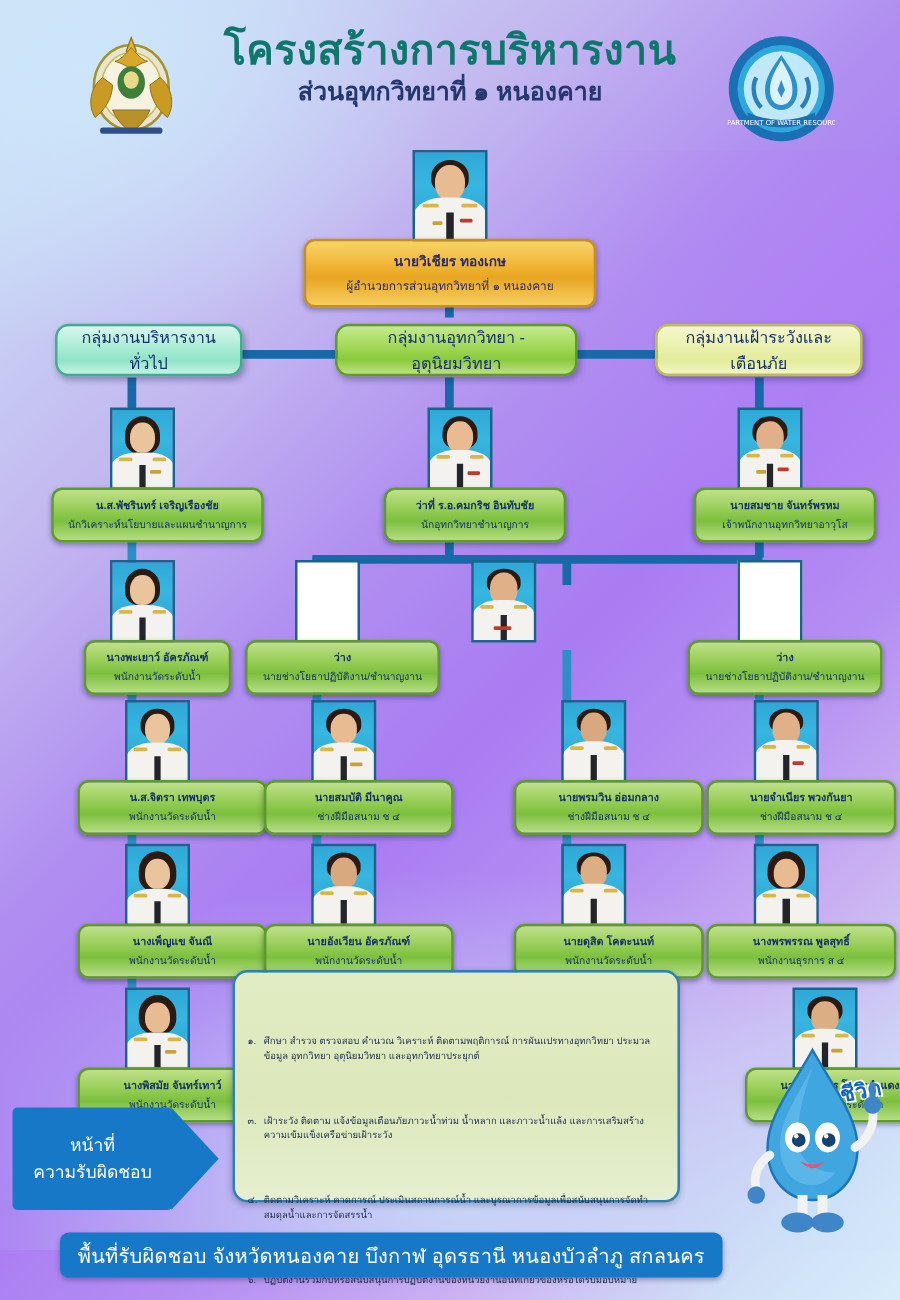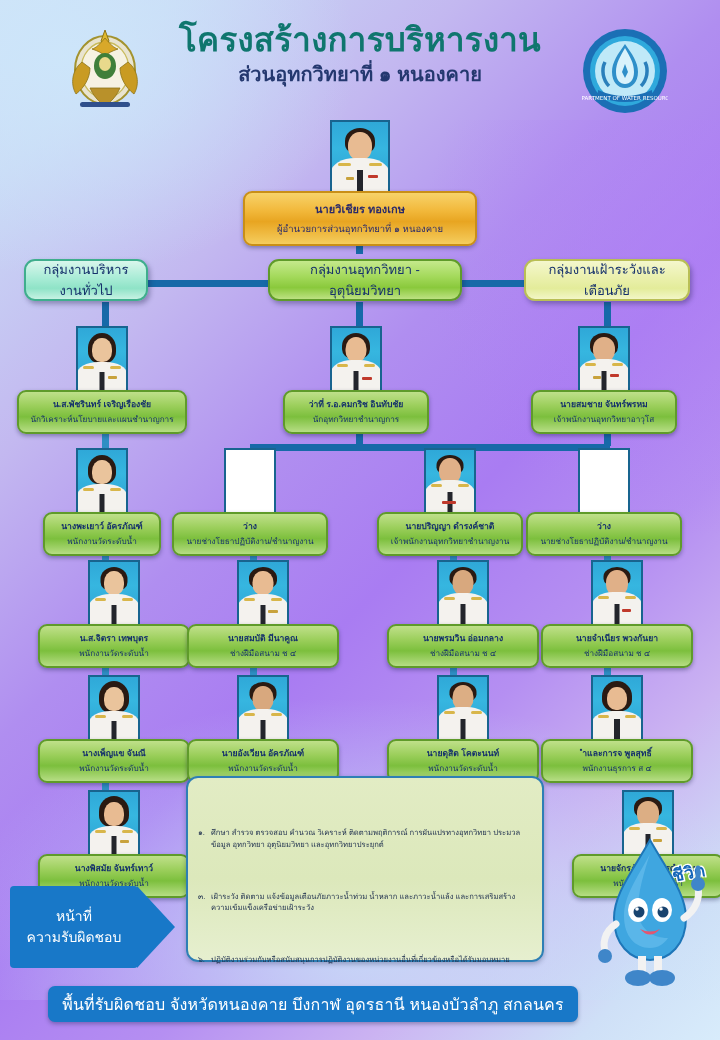--- a/index.html
+++ b/index.html
@@ -109,20 +109,21 @@
 
   .plate-gold {
     background: linear-gradient(180deg,#f7d36a 0%, #f2b93c 34%, #e8a521 56%, #f5cd5e 100%);
     border: 2px solid #c98f17;
     color: #2a2a6a;
   }
   .plate-green {
     background: linear-gradient(180deg,#bfe08a 0%, #9ccf5c 34%, #7cbf3d 62%, #b6dd84 100%);
     border: 2px solid #5f9b2a;
     color: #14306b;
+    margin-left: 24px;
   }
 
   .plate .n1 { display: block; font-weight: bold; }
   .plate .n2 { display: block; }
 
   
   .director { position: absolute; left: 50%; transform: translateX(-50%); top: 120px; }
   .director .photo { width: 60px; height: 74px; margin: 0 auto; }
   .director .plate { width: 234px; padding: 7px 6px 8px; margin-top: -3px; }
   .director .n1 { font-size: 11px; }
@@ -294,21 +295,21 @@
     <div class="epaulet" style="right:6px; bottom:26px; width:13px;"></div>
     <div class="badge-bit" style="left:14px; bottom:12px; width:8px; background:#c8a23c;"></div>
     <div class="badge-bit" style="right:10px; bottom:14px; width:10px; background:#c0392b;"></div>
   </div>
   <div class="plate plate-gold">
     <span class="n1">นายวิเชียร  ทองเกษ</span>
     <span class="n2">ผู้อำนวยการส่วนอุทกวิทยาที่ ๑ หนองคาย</span>
   </div>
 </div>
 
-<div class="dept mint" style="left:24px; top:259px; width:124px;">
+<div class="dept mint" style="left:44px; top:259px; width:150px;">
   <span>กลุ่มงานบริหารงานทั่วไป</span>
 </div>
 <div class="dept lime" style="left:268px; top:259px; width:194px;">
   <span>กลุ่มงานอุทกวิทยา - อุตุนิยมวิทยา</span>
 </div>
 <div class="dept cream" style="left:524px; top:259px; width:166px;">
   <span>กลุ่มงานเฝ้าระวังและเตือนภัย</span>
 </div>
 
 <div class="card w170" style="left:17px; top:326px;">
@@ -386,24 +387,20 @@
 <div class="card w146" style="left:377px; top:448px;">
   <div class="photo">
     <div class="hair" style="top:5px; width:27px; height:20px;"></div>
     <div class="face" style="top:8px; width:22px; height:26px; background:#e0b088;"></div>
     <div class="torso" style="width:50px; height:32px;"></div>
     <div class="tie" style="width:5px; height:20px;"></div>
     <div class="epaulet" style="left:5px; bottom:25px; width:11px;"></div>
     <div class="epaulet" style="right:5px; bottom:25px; width:11px;"></div>
     <div class="badge-bit" style="left:16px; bottom:8px; width:14px; background:#c0392b;"></div>
   </div>
-  <div class="plate plate-green">
-    <span class="n1">นายปริญญา  ดำรงค์ชาติ</span>
-    <span class="n2">เจ้าพนักงานอุทกวิทยาชำนาญงาน</span>
-  </div>
 </div>
 
 <div class="card w156" style="left:526px; top:448px;">
   <div class="photo blank"></div>
   <div class="plate plate-green">
     <span class="n1">ว่าง</span>
     <span class="n2">นายช่างโยธาปฏิบัติงาน/ชำนาญงาน</span>
   </div>
 </div>
 
@@ -517,21 +514,21 @@
 <div class="card w128" style="left:541px; top:675px;">
   <div class="photo">
     <div class="hair" style="top:4px; width:30px; height:30px;"></div>
     <div class="face" style="top:10px; width:20px; height:23px; background:#e8bb92;"></div>
     <div class="torso" style="width:50px; height:28px;"></div>
     <div class="tie" style="width:6px; height:20px;"></div>
     <div class="epaulet" style="left:5px; bottom:21px; width:11px;"></div>
     <div class="epaulet" style="right:5px; bottom:21px; width:11px;"></div>
   </div>
   <div class="plate plate-green">
-    <span class="n1">ำและการจ  พูลสุทธิ์</span>
+    <span class="n1">นางพรพรรณ  พูลสุทธิ์</span>
     <span class="n2">พนักงานธุรการ ส ๔</span>
   </div>
 </div>
 
 <div class="card w128" style="left:38px; top:790px;">
   <div class="photo">
     <div class="hair" style="top:4px; width:30px; height:31px;"></div>
     <div class="face" style="top:10px; width:20px; height:24px; background:#e8bb92;"></div>
     <div class="torso" style="width:50px; height:28px;"></div>
     <div class="tie" style="width:5px; height:18px;"></div>
@@ -558,20 +555,21 @@
   <div class="plate plate-green">
     <span class="n1">นายจักรภัทร  โคตรคำแดง</span>
     <span class="n2">พนักงานวัดระดับน้ำ</span>
   </div>
 </div>
 
 <div class="resp">
   <ul>
     <li><span class="num">๑.</span><span>ศึกษา สำรวจ ตรวจสอบ คำนวณ วิเคราะห์ ติดตามพฤติการณ์ การผันแปรทางอุทกวิทยา ประมวลข้อมูล อุทกวิทยา อุตุนิยมวิทยา และอุทกวิทยาประยุกต์</span></li>
     <li><span class="num">๓.</span><span>เฝ้าระวัง ติดตาม แจ้งข้อมูลเตือนภัยภาวะน้ำท่วม น้ำหลาก และภาวะน้ำแล้ง และการเสริมสร้าง ความเข้มแข็งเครือข่ายเฝ้าระวัง</span></li>
+    <li><span class="num">๔.</span><span>ติดตามวิเคราะห์ คาดการณ์ ประเมินสถานการณ์น้ำ และบูรณาการข้อมูลเพื่อสนับสนุนการจัดทำ สมดุลน้ำและการจัดสรรน้ำ</span></li>
     <li><span class="num">๖.</span><span>ปฏิบัติงานร่วมกับหรือสนับสนุนการปฏิบัติงานของหน่วยงานอื่นที่เกี่ยวข้องหรือได้รับมอบหมาย</span></li>
   </ul>
 </div>
 
 <div class="arrow-tag">
   <div class="body"></div>
   <div class="head"></div>
   <div class="txt">
     <span>หน้าที่</span>
     <span>ความรับผิดชอบ</span>

